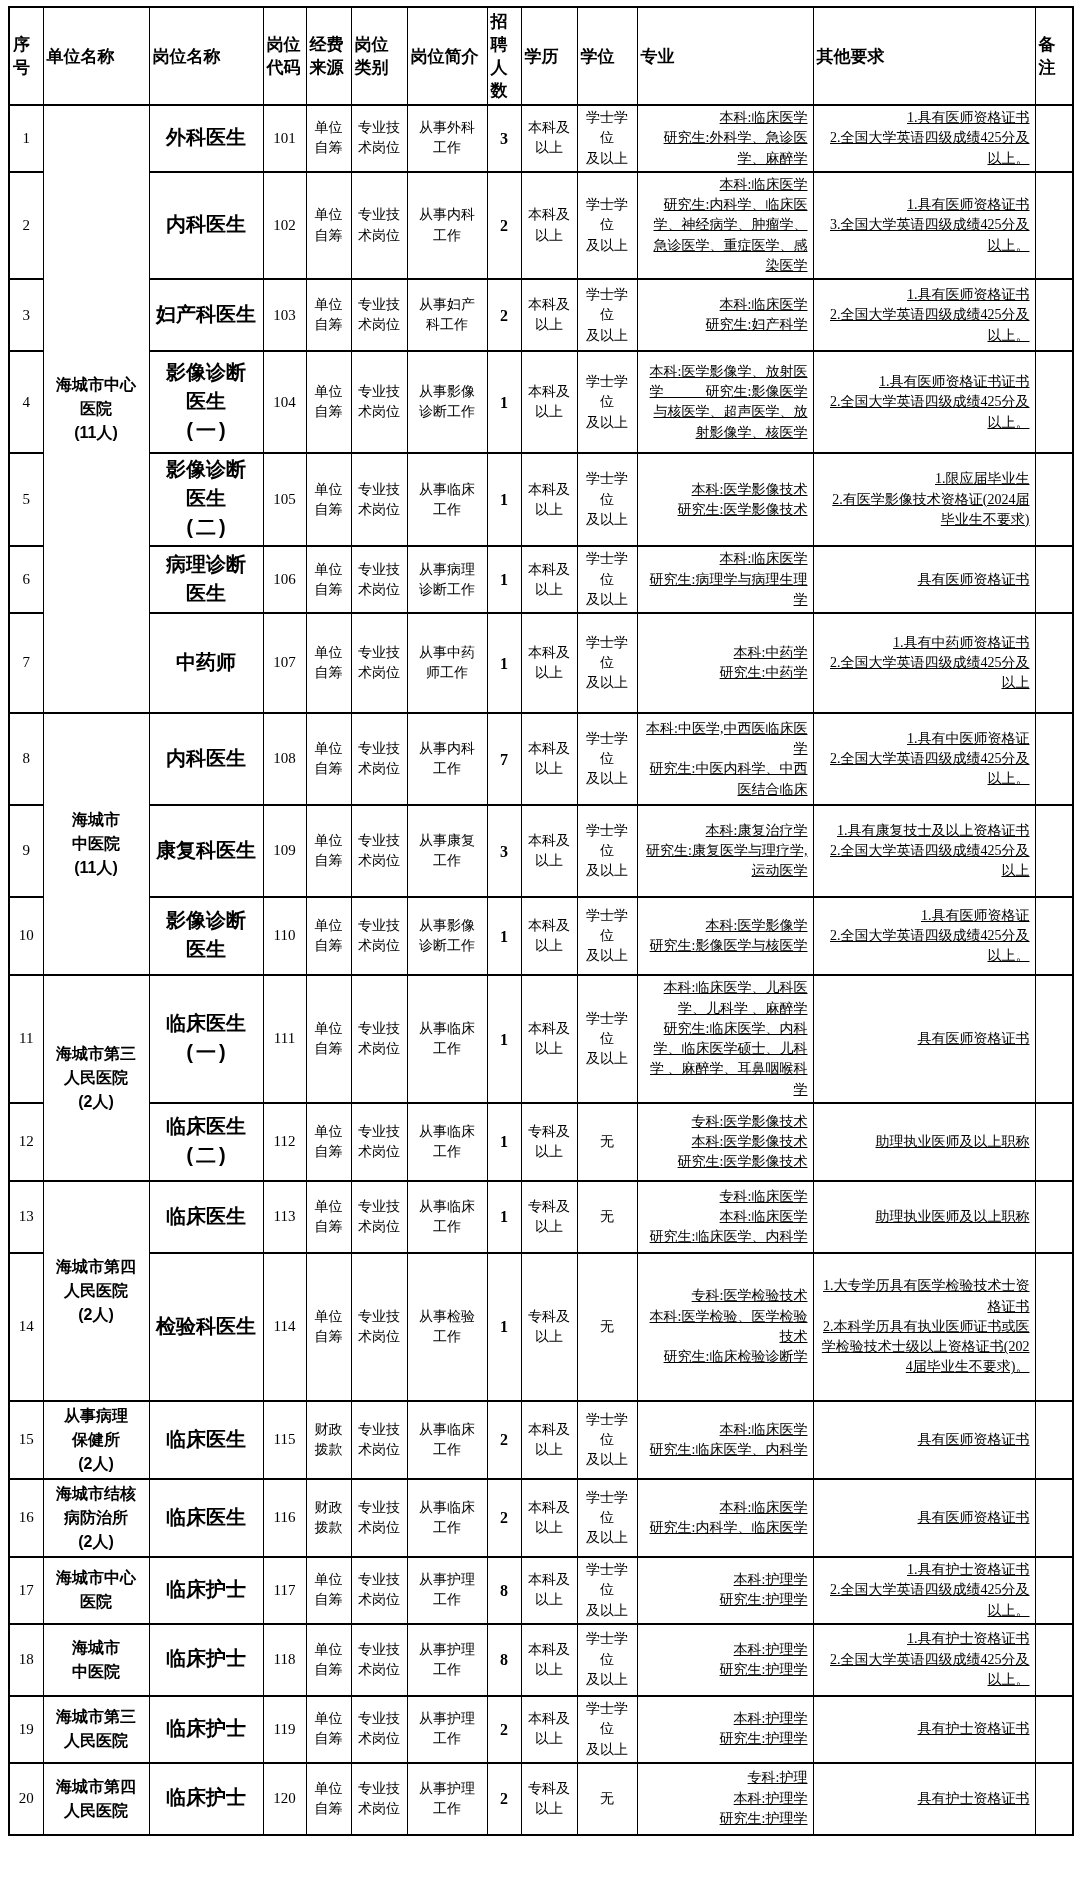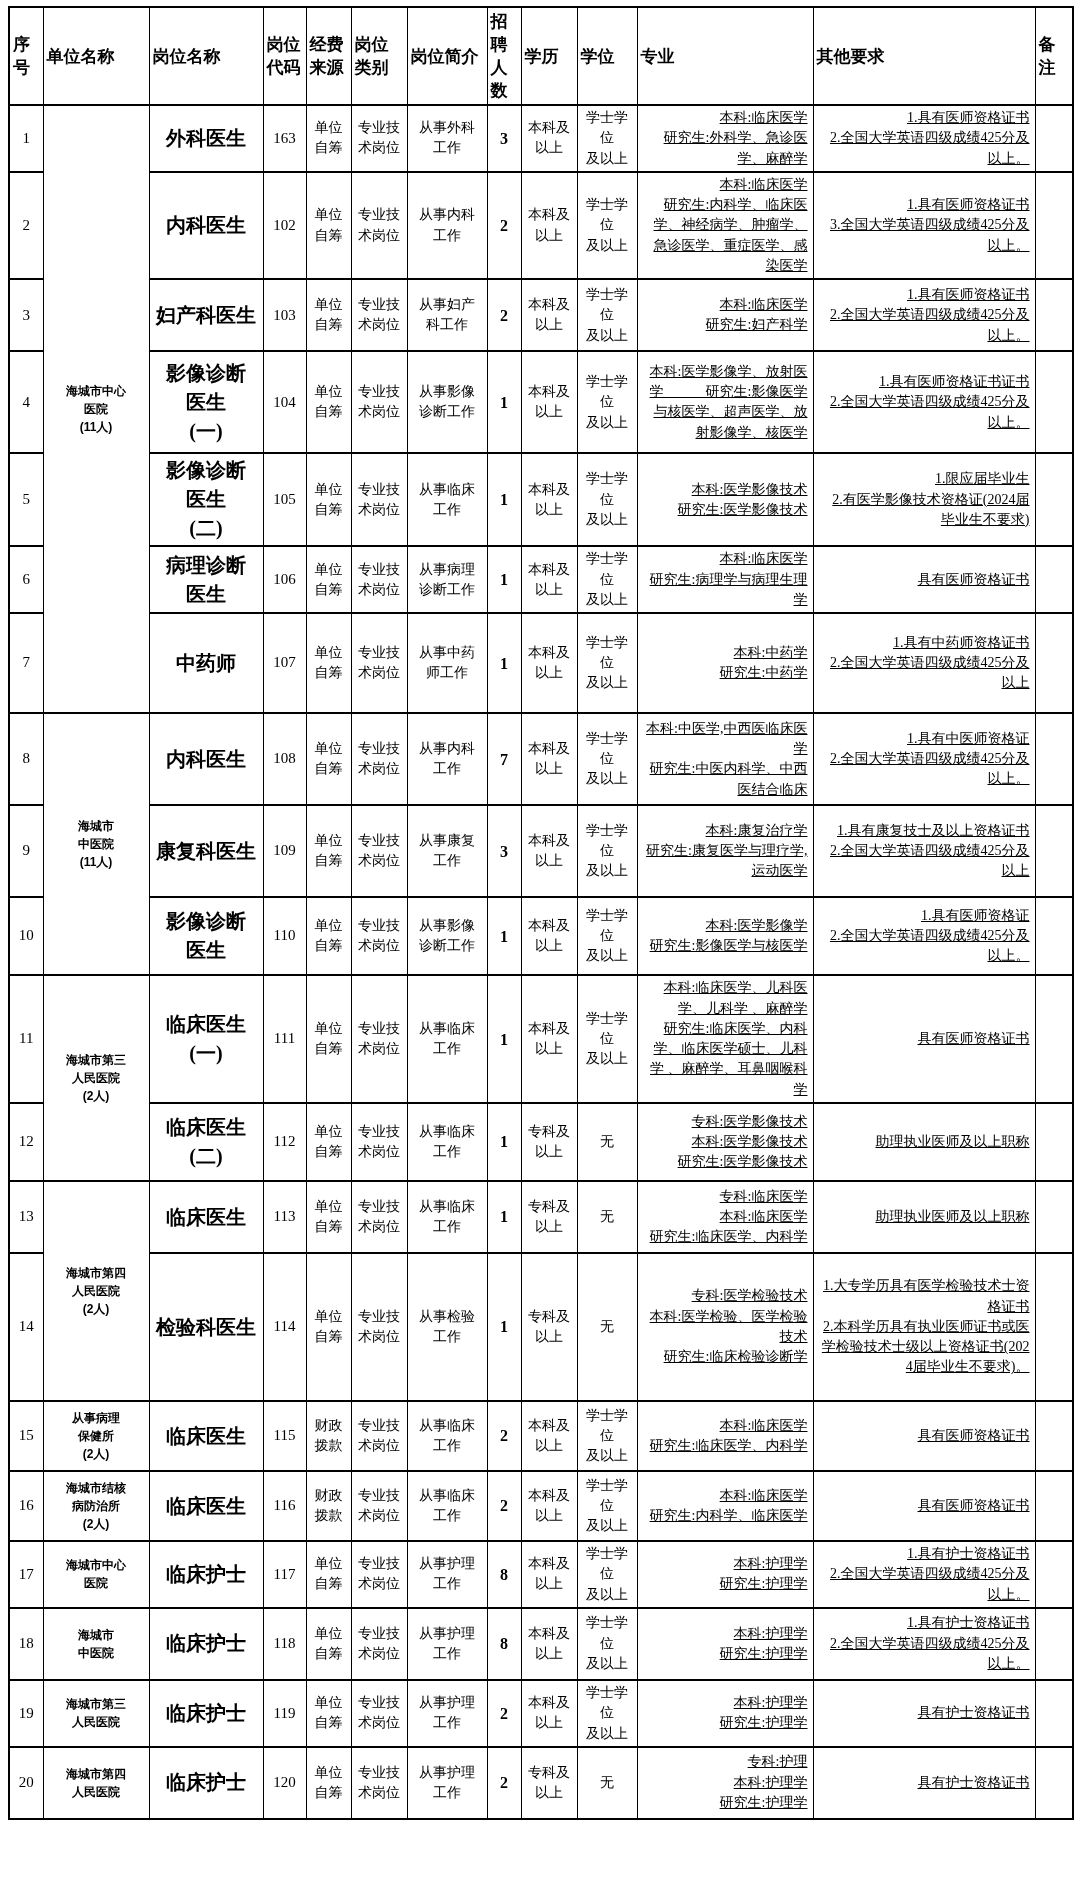--- a/index.html
+++ b/index.html
@@ -12,22 +12,22 @@
              border:2px solid #000;}
   td,th{border-left:1px solid #000;border-right:1px solid #000;
         border-top:2px solid #000;border-bottom:2px solid #000;
         padding:2px 3px;vertical-align:middle;overflow:hidden;
         white-space:pre-line;word-break:break-all;}
   th{font-family:"Liberation Sans","DejaVu Sans",sans-serif;font-weight:bold;
      font-size:17px;text-align:left;height:84px;}
   td{font-size:14px;line-height:1.45;text-align:center;}
   td.l{text-align:right;padding:2px 5px;text-decoration:underline;}
   td.unit{font-family:"Liberation Sans","DejaVu Sans",sans-serif;font-weight:bold;
-          font-size:12px;line-height:1.5;}
-  td.pos{font-family:Liberation Serif, serif;font-weight:bold;
+          font-size:16px;line-height:1.5;}
+  td.pos{font-family:Liberation Mono, monospace;font-weight:bold;
          font-size:20px;line-height:1.45;}
   td.num{font-size:15px;}
   td.count{font-size:16px;font-weight:bold;}
 </style>
 </head>
 <body>
 
 <div class="page">
 
   <table class="jobs">
@@ -63,21 +63,21 @@
         <th>备注</th>
       </tr>
     </thead>
     <tbody id="table-body">
         <tr style="height: 62px;">
           <td class="num">1</td>
           <td class="unit" rowspan="7">海城市中心
 医院
 (11人)</td>
           <td class="pos">外科医生</td>
-          <td class="num">163</td>
+          <td class="num">101</td>
           <td>单位
 自筹</td>
           <td>专业技
 术岗位</td>
           <td>从事外科
 工作</td>
           <td class="count">3</td>
           <td>本科及
 以上</td>
           <td>学士学位

